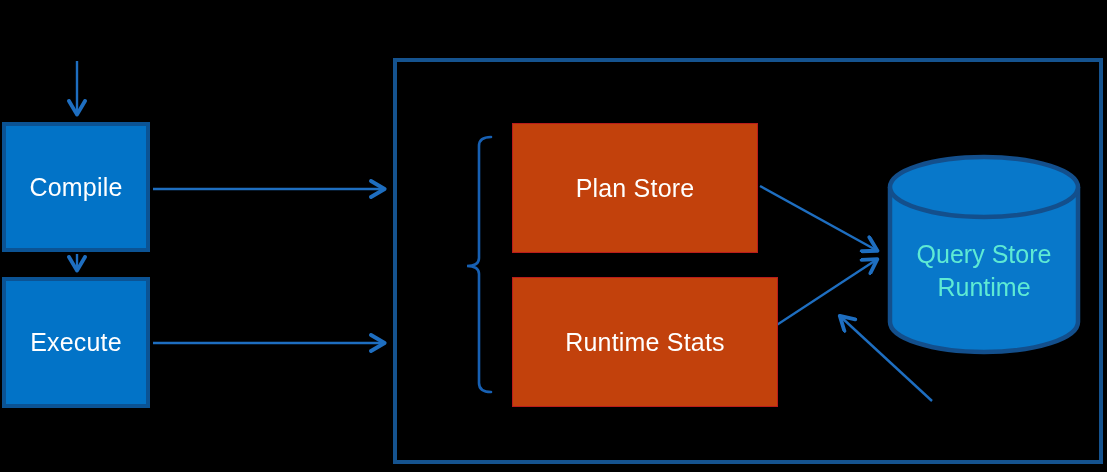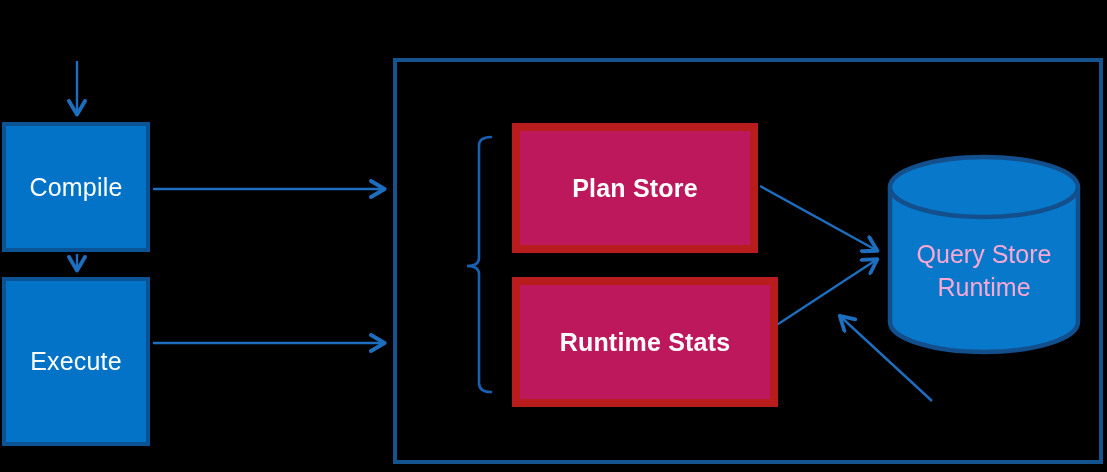--- a/index.html
+++ b/index.html
@@ -18,33 +18,32 @@
     font-size:25px;
     letter-spacing:0.2px;
     box-sizing:border-box;
     text-align:center;
   }
   .node.blue{
     background:#0273C7;
     border:4px solid #0B5394;
   }
   .node.orange{
-    background:#be185d;
-    border:8px solid #b91c1c;
-    font-weight:bold;
+    background:#c2410c;
+    border:1px solid #b91c1c;
   }
   .node-compile{left:2px;top:122px;width:148px;height:130px;}
-  .node-execute{left:2px;top:277px;width:148px;height:169px;}
+  .node-execute{left:2px;top:277px;width:148px;height:131px;}
   .node-plan{left:512px;top:123px;width:246px;height:130px;}
   .node-runtime{left:512px;top:277px;width:266px;height:130px;}
   .cyl-label{
     position:absolute;
     left:890px;top:238px;width:188px;
     text-align:center;
-    color:#f9a8d4;font-size:25px;line-height:33px;
+    color:#5eead4;font-size:25px;line-height:33px;
   }
 </style>
 </head>
 <body>
 
 <div class="stage">
 
   <svg width="1107" height="472" viewBox="0 0 1107 472">
     <defs>
       <marker id="ah" viewBox="0 0 12 12" refX="9" refY="6" markerWidth="8" markerHeight="8" orient="auto-start-reverse">

